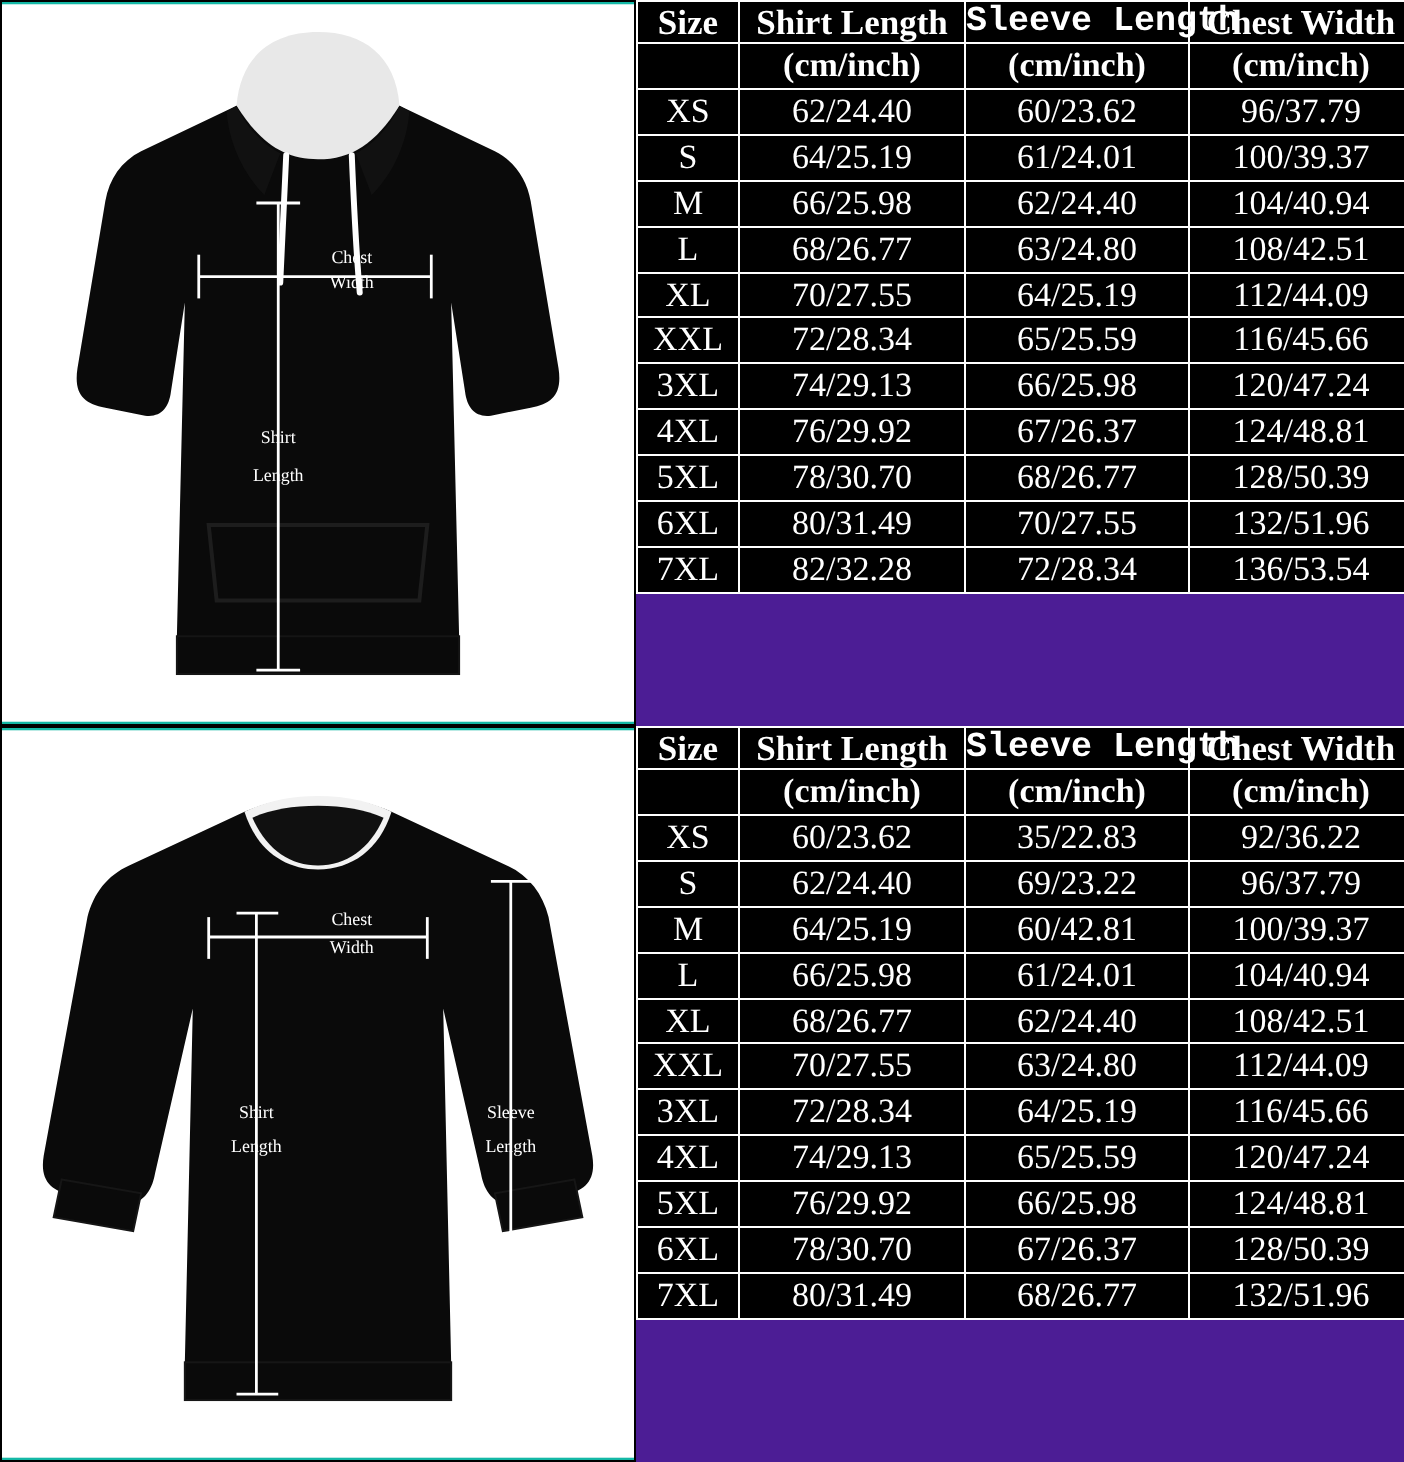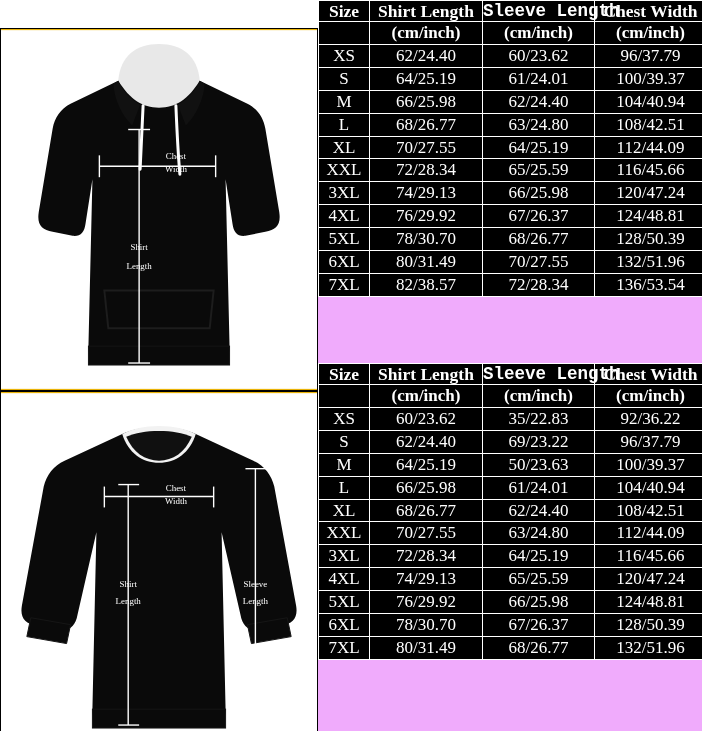--- a/index.html
+++ b/index.html
@@ -33,35 +33,34 @@
   .panel-bottom {
     left: 0;
     top: 363px;
     width: 702px;
     height: 368px;
   }
   .garment {
     position: relative;
     width: 318px;
     height: 100%;
-    background: #eab308;
+    background: #14b8a6;
     border: 1px solid #000000;
     box-sizing: border-box;
     overflow: hidden;
-    margin-top: 28px;
   }
   .garment svg {
     display: block;
     width: 100%;
     height: 100%;
   }
   .table-wrap {
     width: 384px;
     height: 100%;
-    background: #f0abfc;
+    background: #4c1d95;
     box-sizing: border-box;
     overflow: hidden;
   }
   table.sizechart {
     width: 100%;
     border-collapse: collapse;
     table-layout: fixed;
     background: #000000;
   }
   table.sizechart th,
@@ -222,21 +221,21 @@
             <td>128/50.39</td>
           </tr>
           <tr>
             <td>6XL</td>
             <td>80/31.49</td>
             <td>70/27.55</td>
             <td>132/51.96</td>
           </tr>
           <tr>
             <td>7XL</td>
-            <td>82/38.57</td>
+            <td>82/32.28</td>
             <td>72/28.34</td>
             <td>136/53.54</td>
           </tr>
         </tbody>
       </table>
     </div>
   </div>
 
   <div class="panel panel-bottom">
 
@@ -313,21 +312,21 @@
           </tr>
           <tr>
             <td>S</td>
             <td>62/24.40</td>
             <td>69/23.22</td>
             <td>96/37.79</td>
           </tr>
           <tr>
             <td>M</td>
             <td>64/25.19</td>
-            <td>50/23.63</td>
+            <td>60/42.81</td>
             <td>100/39.37</td>
           </tr>
           <tr>
             <td>L</td>
             <td>66/25.98</td>
             <td>61/24.01</td>
             <td>104/40.94</td>
           </tr>
           <tr>
             <td>XL</td>

